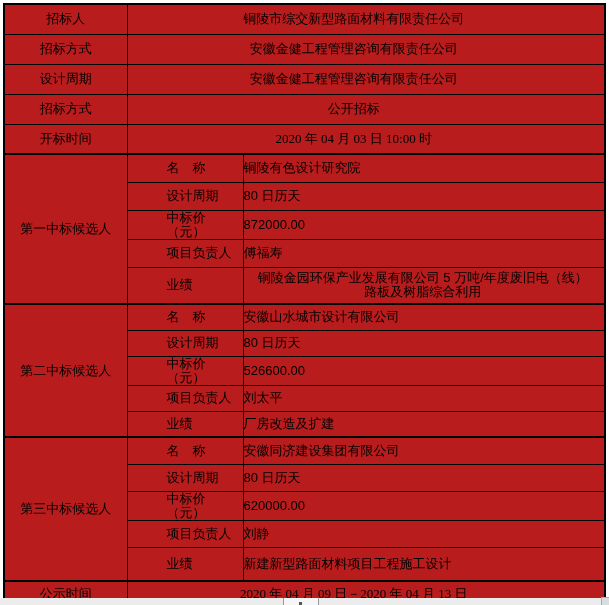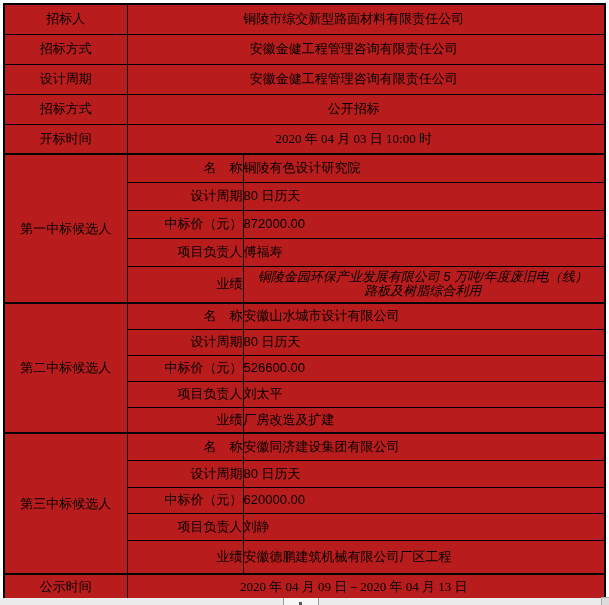--- a/index.html
+++ b/index.html
@@ -16,24 +16,24 @@
   }
   td,th{
     border:1px solid #000;
     font-size:13px;font-weight:normal;line-height:14px;
     padding:0;overflow:hidden;vertical-align:middle;
   }
   col.c1{width:123px;}
   col.c2{width:116px;}
   col.c3{width:362px;}
   .lab{text-align:center;}
-  .sublab{text-align:right;}
+  .sublab{text-align:left;padding-left:39px;}
   .infoval{text-align:center;padding-right:24px;font-family:Liberation Serif, serif;}
   .val{padding-right:56px;}
-  .ach{text-align:center;padding:2px 10px 2px 8px;font-style:italic;}
+  .ach{text-align:center;padding:2px 10px 2px 8px;}
   tr.h30{height:30px;}
   tr.h28{height:28px;}
   tr.h37{height:37px;}
   tr.h26{height:26px;}
   tr.h27{height:27px;}
   tr.h34{height:34px;}
   tr.h25{height:25px;}
   tr.sec td,tr.sec th{border-top:2px solid #000;}
   
   .bottom-strip{position:absolute;left:0;top:598px;width:609px;height:7px;background:#ececec;}
@@ -137,21 +137,21 @@
   <tr class="h26">
     <td class="sublab">中标价（元）</td>
     <td class="val">620000.00</td>
   </tr>
   <tr class="h27">
     <td class="sublab">项目负责人</td>
     <td class="val">刘静</td>
   </tr>
   <tr class="h34">
     <td class="sublab">业绩</td>
-    <td class="val">安徽德鹏建筑机械有限公司厂区工程</td>
+    <td class="val">新建新型路面材料项目工程施工设计</td>
   </tr>
 
   <tr class="h25 sec">
     <td class="lab">公示时间</td>
     <td class="infoval" colspan="2">2020 年 04 月 09 日－2020 年 04 月 13 日</td>
   </tr>
 </tbody>
   </table>
 
 <div class="bottom-strip"></div>

